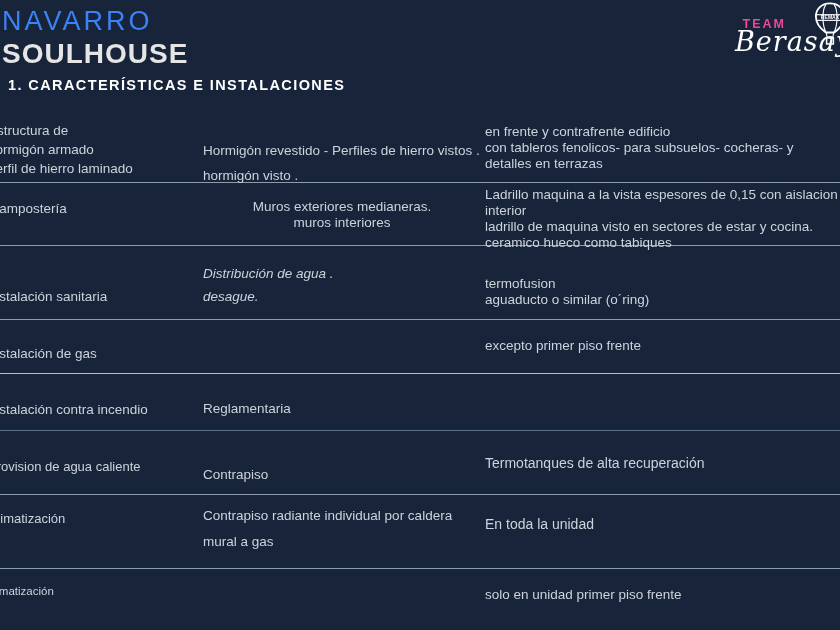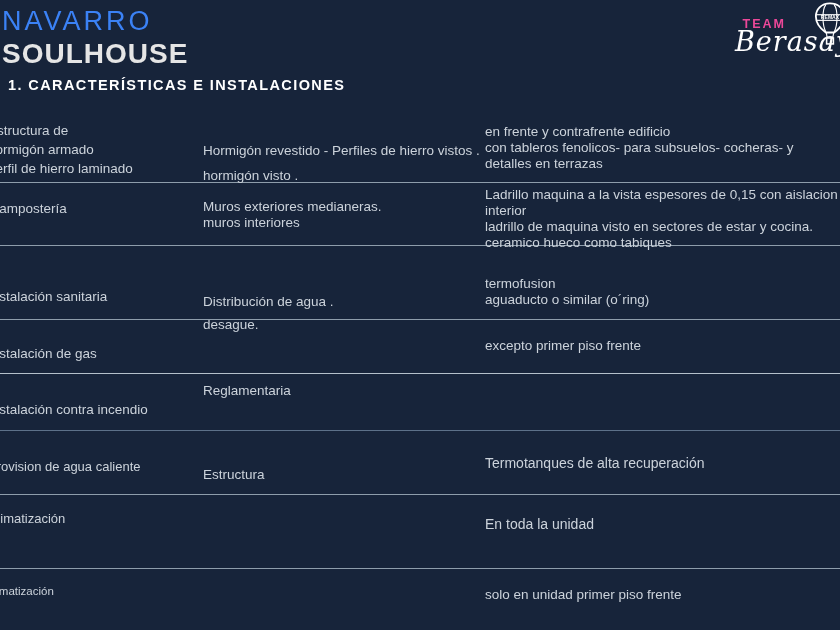--- a/index.html
+++ b/index.html
@@ -42,33 +42,33 @@
   }
   .cell.label{left:-12px;width:215px;}
   .cell.spec {left:203px;width:278px;}
   .cell.detail{left:485px;width:382px;}
   .r1{height:67px;}
   .r1 .label{top:6px;line-height:19px;}
   .r1 .spec{top:7px;line-height:25px;margin-top:16px;}
   .r1 .detail{top:9px;}
   .r2{height:62px;}
   .r2 .label{top:18px;}
-  .r2 .spec{top:16px;}
+  .r2 .spec{top:16px;text-align:center;}
   .r2 .detail{top:4px;}
   .r3{height:73px;}
   .r3 .label{top:43px;}
-  .r3 .spec{top:44px;line-height:23px;}
+  .r3 .spec{top:16px;line-height:23px;font-style:italic;}
   .r3 .detail{top:30px;}
   .r4{height:53px;border-bottom-color:rgba(199,210,220,0.9);}
   .r4 .label{top:26px;}
   .r4 .spec{top:16px;}
   .r4 .detail{top:18px;}
   .r5{height:56px;border-bottom-color:rgba(130,155,180,0.65);}
   .r5 .label{top:28px;}
-  .r5 .spec{top:9px;}
+  .r5 .spec{top:27px;}
   .r6{height:63px;}
   .r6 .label{top:28px;font-size:13px;}
   .r6 .spec{top:36px;}
   .r6 .detail{top:24px;font-size:14px;}
   .r7{height:73px;}
   .r7 .label{top:16px;font-size:13px;}
   .r7 .spec{top:8px;line-height:26px;}
   .r7 .detail{top:21px;font-size:14px;}
   .r8{height:63px;border-bottom:none;}
   .r8 .label{top:14px;font-size:11.5px;}
@@ -139,26 +139,28 @@
     </div>
 
     <div class="row r5">
       <div class="cell label">Instalación contra incendio</div>
       <div class="cell spec">Reglamentaria</div>
       <div class="cell detail"></div>
     </div>
 
     <div class="row r6">
       <div class="cell label">Provision de agua caliente</div>
-      <div class="cell spec">Estructura</div>
+      <div class="cell spec">Contrapiso</div>
       <div class="cell detail">Termotanques de alta recuperación</div>
     </div>
 
     <div class="row r7">
       <div class="cell label">Climatización</div>
+      <div class="cell spec">Contrapiso radiante individual por caldera
+mural a gas</div>
       <div class="cell detail">En toda la unidad</div>
     </div>
 
     <div class="row r8">
       <div class="cell label">climatización</div>
       <div class="cell detail">solo en unidad primer piso frente</div>
     </div>
 
   </div>
 </div>

